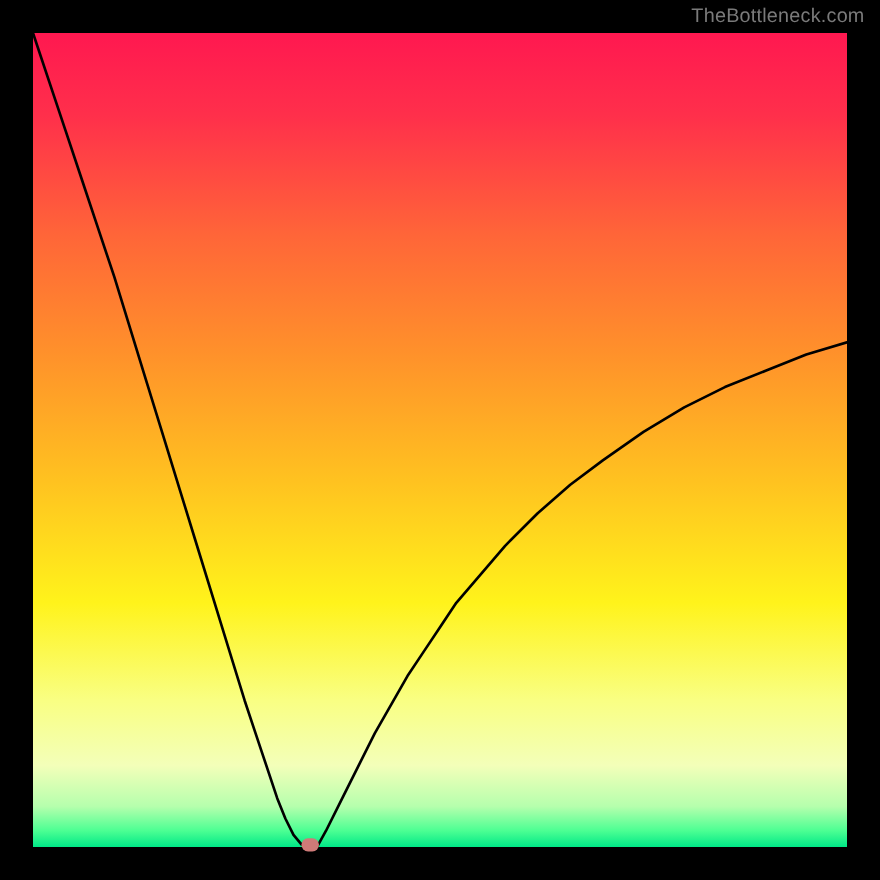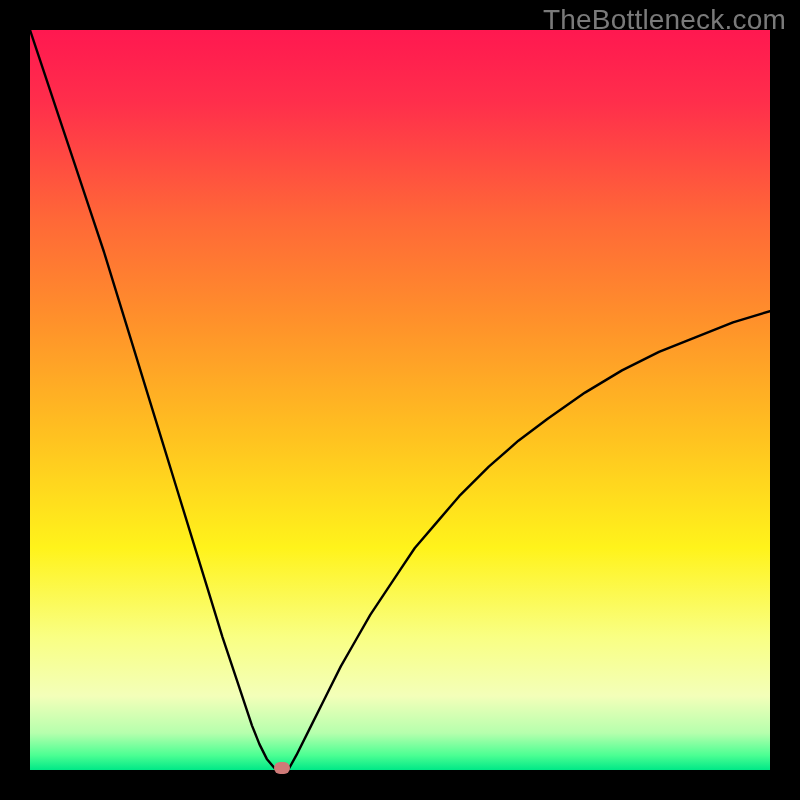--- a/index.html
+++ b/index.html
@@ -15,21 +15,21 @@
     position: relative;
     width: 800px;
     height: 800px;
     background: #000000;
   }
   .watermark {
     position: absolute;
     top: 4px;
     right: 14px;
     color: #7a7a7a;
-    font-size: 28px;
+    font-size: 18px;
     font-weight: 500;
     letter-spacing: 0.2px;
     z-index: 5;
   }
   .plot-frame {
     position: absolute;
     left: 30px;
     top: 30px;
     width: 740px;
     height: 740px;

